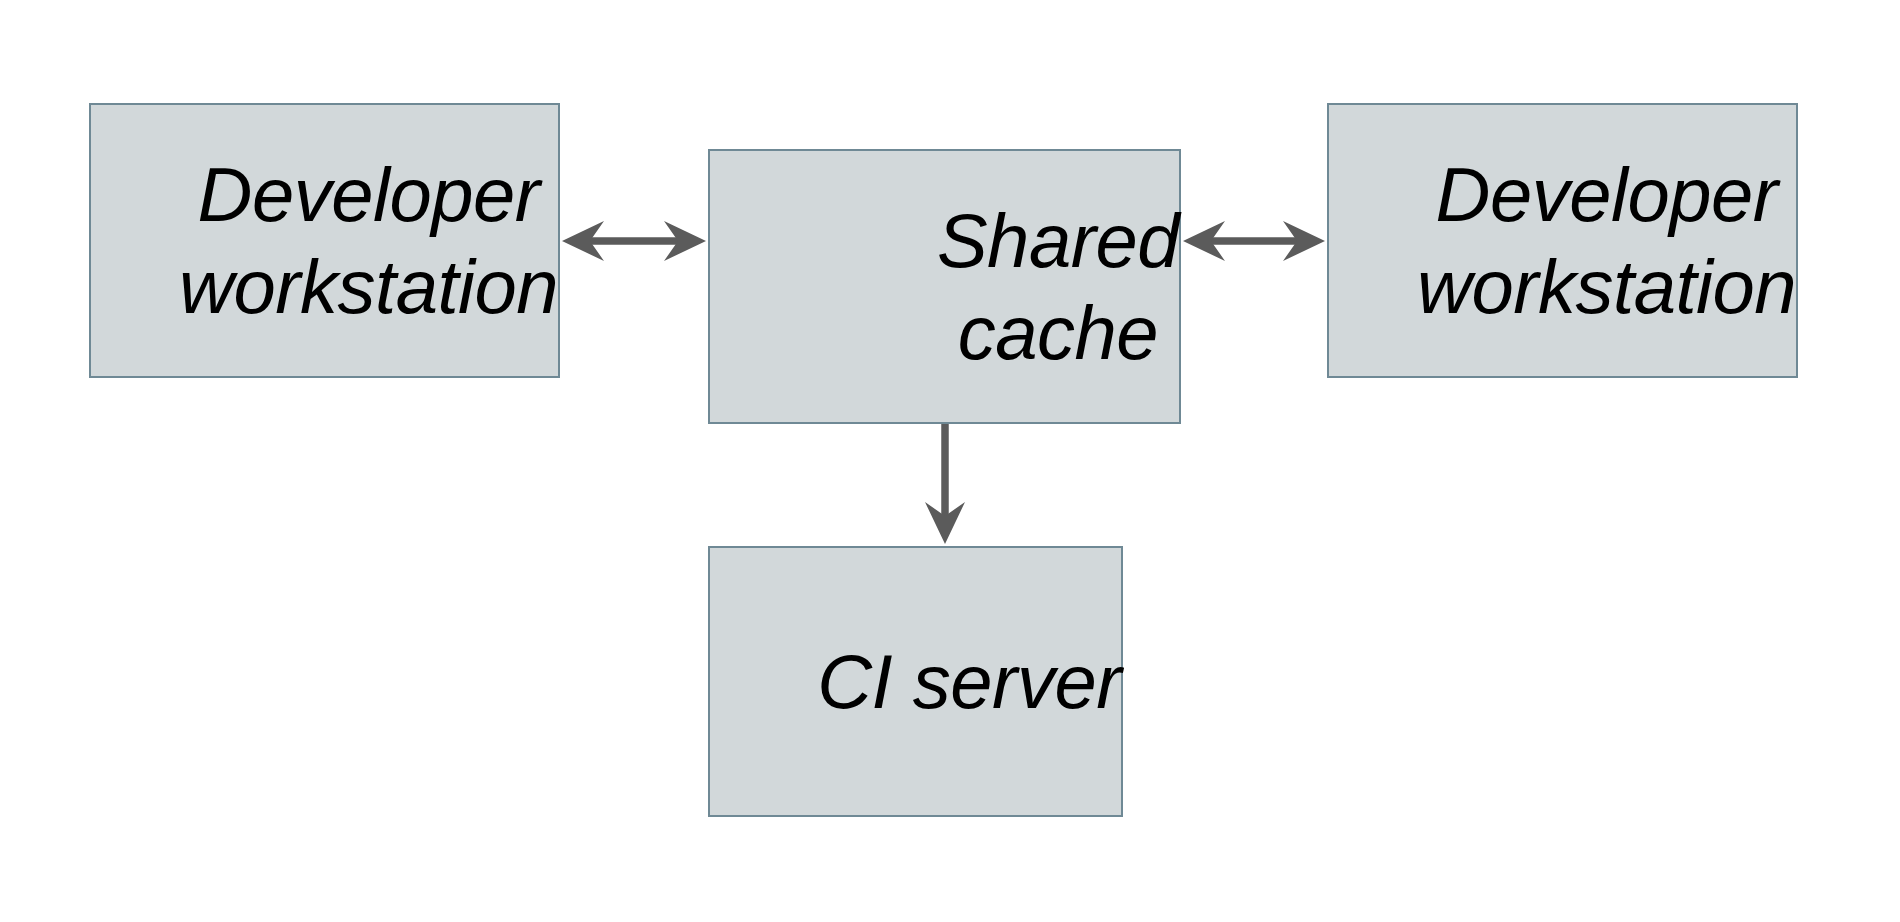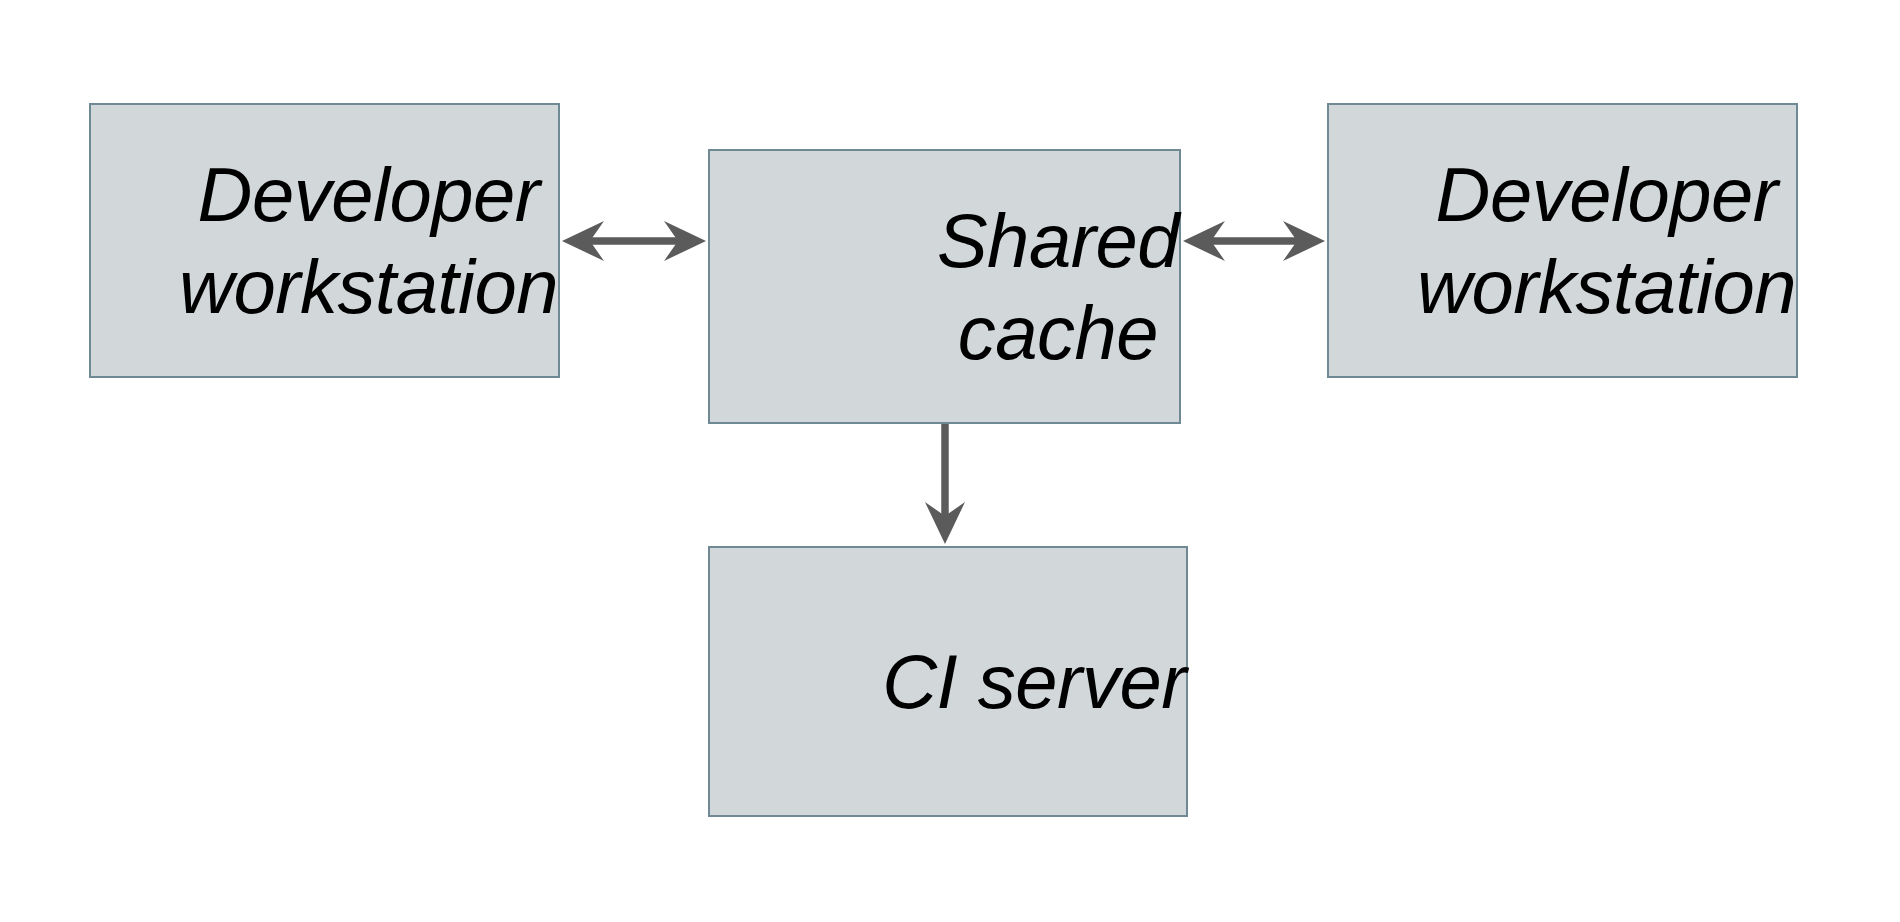--- a/index.html
+++ b/index.html
@@ -49,21 +49,21 @@
   .node-label {
     font-size: 76px;
     line-height: 1.2;
     color: var(--text);
     white-space: pre-line;
     letter-spacing: -0.5px;
   }
   .node-dev-left   { left: 89px;   top: 103px; width: 471px; height: 275px; }
   .node-cache      { left: 708px;  top: 103px; width: 473px; height: 275px; margin-top: 46px; }
   .node-dev-right  { left: 1327px; top: 103px; width: 471px; height: 275px; }
-  .node-ci         { left: 708px;  top: 546px; width: 480px; height: 271px; }
+  .node-ci         { left: 708px;  top: 546px; width: 415px; height: 271px; }
 </style>
 </head>
 <body>
 
 <div class="canvas">
 
   <svg class="arrows-layer" viewBox="0 0 1900 922" xmlns="http://www.w3.org/2000/svg">
 
     <g>
       <line x1="586" y1="241" x2="682" y2="241"></line>

